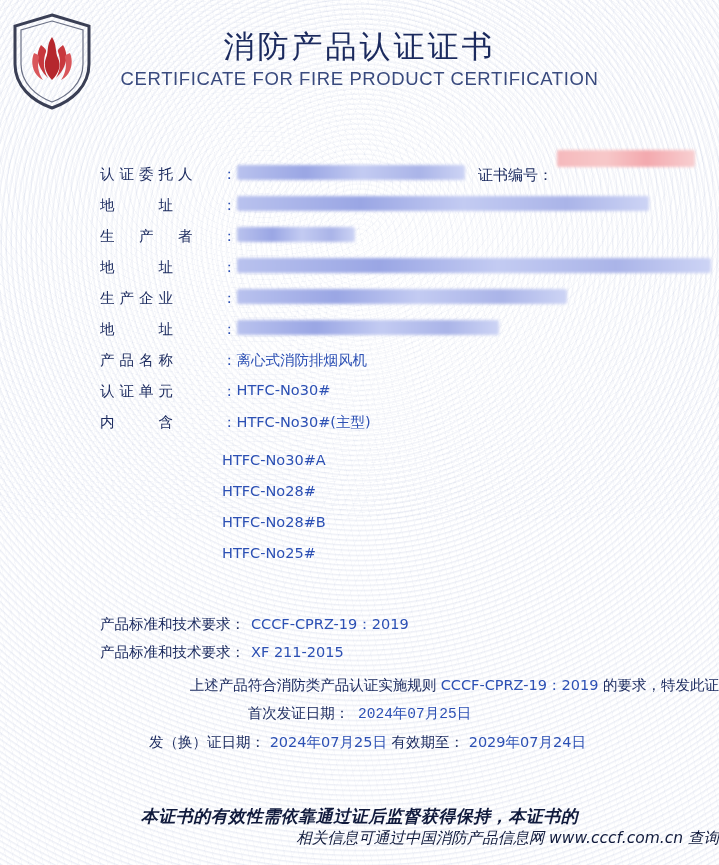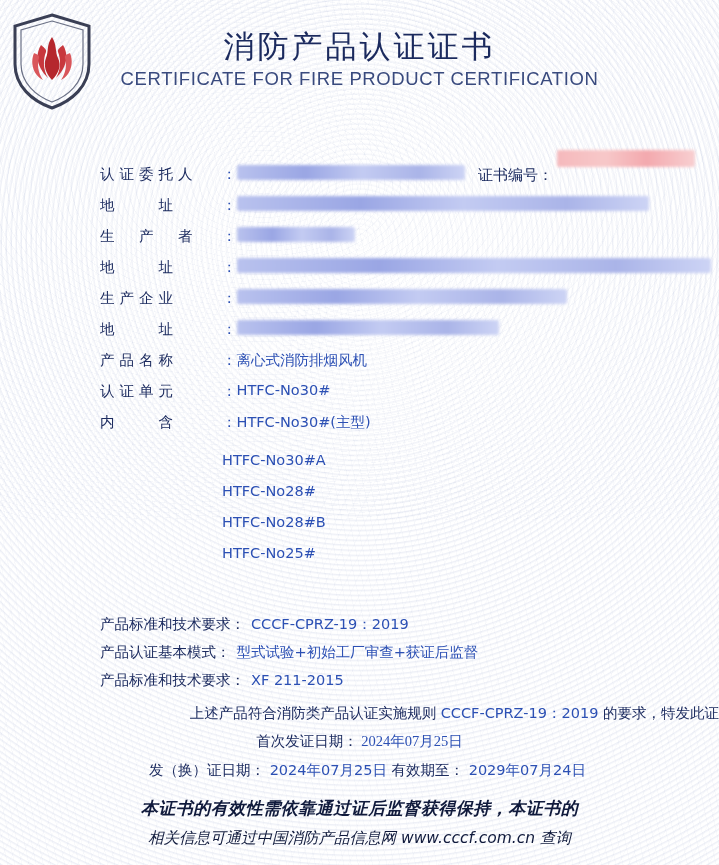--- a/index.html
+++ b/index.html
@@ -172,21 +172,21 @@
     font-family: "DejaVu Sans", "Liberation Sans", sans-serif;
   }
   .statement .hl {
     color: #2c50b4;
   }
   .dateline {
     text-align: center;
     font-size: 14.5px;
     color: #1d2c60;
     margin-top: 9px;
-    font-family: Liberation Serif, serif;
+    font-family: Liberation Mono, monospace;
   }
   .dateline .hl {
     color: #2c50b4;
   }
   .dateline2 {
     text-align: center;
     font-size: 14.5px;
     color: #1d2c60;
     margin-top: 10px;
     font-family: "DejaVu Sans", "Liberation Sans", sans-serif;
@@ -207,21 +207,21 @@
     font-family: "DejaVu Sans", "Liberation Sans", sans-serif;
     font-style: italic;
   }
   .footer-line1 {
     font-size: 17px;
     font-weight: bold;
     letter-spacing: 0.5px;
   }
   .footer-line2 {
     font-size: 15.5px;
-    margin-top: 8px;
+    text-align: right;
   }
 </style>
 </head>
 <body>
 
 <div class="certificate">
 
   <div class="guilloche"></div>
   <div class="guilloche2"></div>
 
@@ -322,24 +322,20 @@
 
   </div>
 
   <div class="lower">
 
     <div class="lrow">
       <span>产品标准和技术要求：</span>
       <span class="lv">CCCF-CPRZ-19：2019</span>
     </div>
 
-    <div class="lrow">
-      <span>产品认证基本模式：</span>
-      <span class="lv">型式试验+初始工厂审查+获证后监督</span>
-    </div>
 
     <div class="lrow">
       <span>产品标准和技术要求：</span>
       <span class="lv">XF 211-2015</span>
     </div>
 
     <div class="statement">
       <span>上述产品符合消防类产品认证实施规则</span>
       <span class="hl">CCCF-CPRZ-19：2019</span>
       <span>的要求，特发此证</span>

